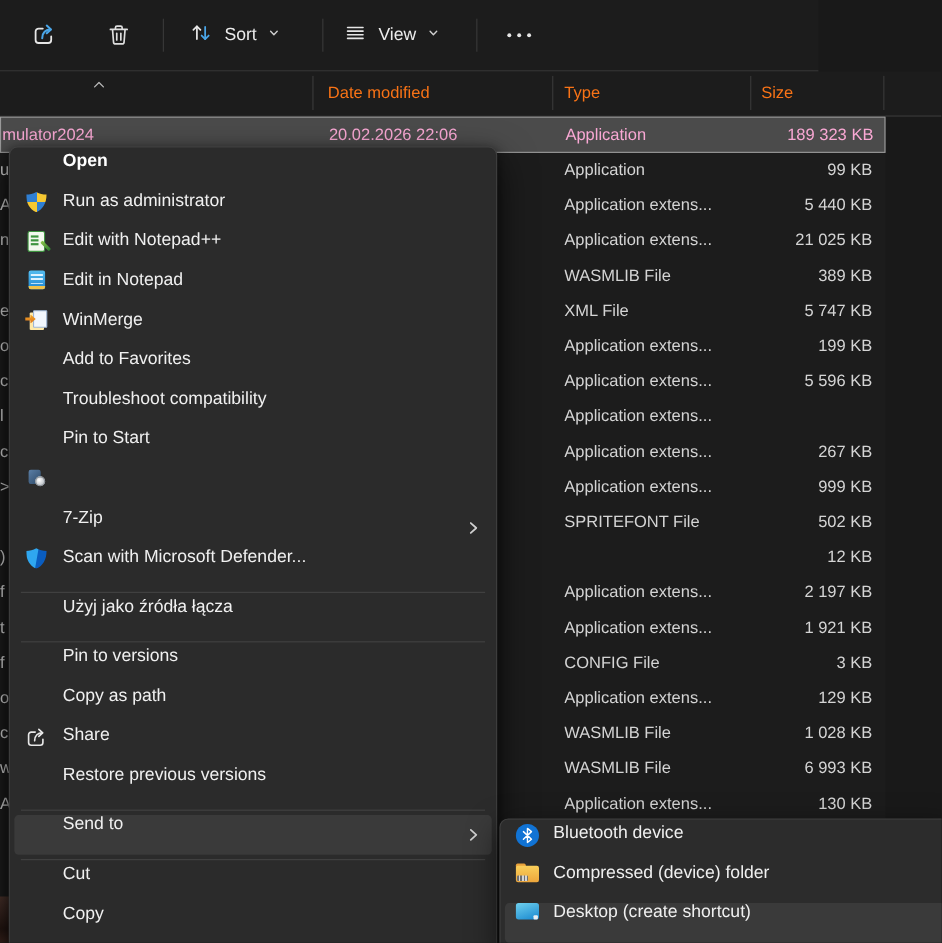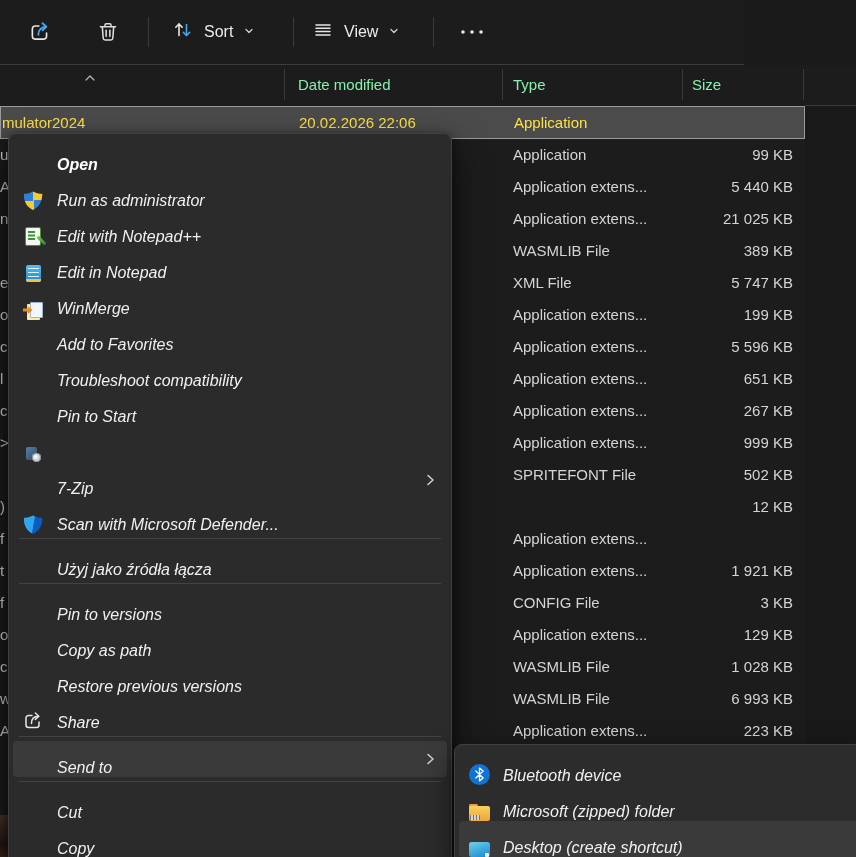--- a/index.html
+++ b/index.html
@@ -11,42 +11,42 @@
   }
   
   .toolbar{position:absolute;left:0;top:0;width:744px;height:64px;background:#1c1c1c;border-bottom:1px solid #3c3c3c;}
   .tbtn{position:absolute;top:13px;height:38px;display:flex;align-items:center;justify-content:center;border-radius:4px;cursor:default;}
   .tbtn svg{display:block}
   .tsep{position:absolute;top:17px;width:1px;height:30px;background:#3a3a3a;}
   .tgroup{position:absolute;top:13px;height:38px;display:flex;align-items:center;gap:10px;}
   .tlabel{font-size:16px;color:#ececec;}
   
   .hdr{position:absolute;left:0;top:65px;width:856px;height:40px;background:#1c1c1c;border-bottom:1px solid #3a3a3a;}
-  .hcell{position:absolute;top:0;height:40px;line-height:40px;font-size:15px;color:#86efac;}
+  .hcell{position:absolute;top:0;height:40px;line-height:40px;font-size:15px;color:#f97316;}
   .hsep{position:absolute;top:4px;height:31px;width:1px;background:#3a3a3a;}
   .hcaret{position:absolute;left:84px;top:3px;}
   
   .listbg{position:absolute;left:0;top:105px;width:805px;height:752px;background:#1c1c1c;}
   .selrow{position:absolute;left:0;top:106px;width:805px;height:33px;background:#4b4b4b;border:1px solid #9a9a9a;box-sizing:border-box;z-index:2;}
-  .selrow span{position:absolute;top:0;height:31px;line-height:31px;font-size:15px;color:#fde047;white-space:nowrap;}
+  .selrow span{position:absolute;top:0;height:31px;line-height:31px;font-size:15px;color:#f9a8d4;white-space:nowrap;}
   .frow{position:absolute;left:0;width:805px;height:32px;z-index:1;}
   .frow span{position:absolute;top:0;height:32px;line-height:32px;font-size:15px;color:#d4d4d4;white-space:nowrap;}
   .frag{left:0;width:8px;overflow:hidden;}
   .ftype{left:513px;width:165px;overflow:hidden;}
   .fsize{left:660px;width:133px;text-align:right;}
   .sname{left:1px;}
   .sdate{left:298px;}
   .stype{left:513px;}
   .ssize{left:660px;width:133px;text-align:right;}
   
   .menu{position:absolute;left:8px;top:133px;width:444px;height:734px;background:#2b2b2b;
     border:1px solid #404040;border-radius:8px 8px 0 0;box-sizing:border-box;
     box-shadow:0 14px 34px rgba(0,0,0,.62), 0 2px 10px rgba(0,0,0,.45);
     padding-top:4px;z-index:10;}
-  .mitem{height:36px;margin:0 4px;border-radius:4px;display:flex;align-items:flex-end;padding:0 12px 0 8px;position:relative;cursor:default;font-style:italic;}
+  .mitem{height:36px;margin:0 4px;border-radius:4px;display:flex;align-items:flex-start;padding:0 12px 0 8px;position:relative;cursor:default;}
   .mitem.hl{background:#3a3a3a;}
   .mi-icon{width:24px;flex:none;display:flex;align-items:center;justify-content:center;}
   .mi-label{margin-left:12px;font-size:16px;color:#f0f0f0;white-space:nowrap;}
   .mitem.bold .mi-label{font-weight:bold;color:#ffffff;}
   .mi-arrow{position:absolute;right:12px;top:50%;transform:translateY(-50%);display:flex;}
   .msep{height:1px;margin:4px 10px;background:#434343;}
   
   .submenu{position:absolute;left:454px;top:744px;width:410px;height:121px;background:#2c2c2c;
     border:1px solid #404040;border-radius:8px 0 0 0;box-sizing:border-box;
     box-shadow:0 10px 28px rgba(0,0,0,.6);padding-top:4px;z-index:20;}
@@ -173,20 +173,21 @@
   <span class="hsep" style="left:682px;"></span>
   <span class="hsep" style="left:803px;"></span>
 </div>
 
 <div class="listbg"></div>
 
 <div class="selrow">
   <span class="sname">mulator2024</span>
   <span class="sdate">20.02.2026 22:06</span>
   <span class="stype">Application</span>
+  <span class="ssize">189 323 KB</span>
 </div>
 
 <div id="file-rows">
     <div class="frow" style="top: 139px;">
       <span class="frag">u</span>
       <span class="ftype">Application</span>
       <span class="fsize">99 KB</span>
     </div>
     <div class="frow" style="top: 171px;">
       <span class="frag">A</span>
@@ -214,21 +215,20 @@
       <span class="fsize">199 KB</span>
     </div>
     <div class="frow" style="top: 331px;">
       <span class="frag">c</span>
       <span class="ftype">Application extens...</span>
       <span class="fsize">5 596 KB</span>
     </div>
     <div class="frow" style="top: 363px;">
       <span class="frag">l</span>
       <span class="ftype">Application extens...</span>
-      <span class="fsize">651 KB</span>
     </div>
     <div class="frow" style="top: 395px;">
       <span class="frag">c</span>
       <span class="ftype">Application extens...</span>
       <span class="fsize">267 KB</span>
     </div>
     <div class="frow" style="top: 427px;">
       <span class="frag">&gt;</span>
       <span class="ftype">Application extens...</span>
       <span class="fsize">999 KB</span>
@@ -238,20 +238,21 @@
       <span class="ftype">SPRITEFONT File</span>
       <span class="fsize">502 KB</span>
     </div>
     <div class="frow" style="top: 491px;">
       <span class="frag">)</span>
       <span class="fsize">12 KB</span>
     </div>
     <div class="frow" style="top: 523px;">
       <span class="frag">f</span>
       <span class="ftype">Application extens...</span>
+      <span class="fsize">2 197 KB</span>
     </div>
     <div class="frow" style="top: 555px;">
       <span class="frag">t</span>
       <span class="ftype">Application extens...</span>
       <span class="fsize">1 921 KB</span>
     </div>
     <div class="frow" style="top: 587px;">
       <span class="frag">f</span>
       <span class="ftype">CONFIG File</span>
       <span class="fsize">3 KB</span>
@@ -267,21 +268,21 @@
       <span class="fsize">1 028 KB</span>
     </div>
     <div class="frow" style="top: 683px;">
       <span class="frag">w</span>
       <span class="ftype">WASMLIB File</span>
       <span class="fsize">6 993 KB</span>
     </div>
     <div class="frow" style="top: 715px;">
       <span class="frag">A</span>
       <span class="ftype">Application extens...</span>
-      <span class="fsize">223 KB</span>
+      <span class="fsize">130 KB</span>
     </div>
   </div>
 
 <div class="menu">
   <div id="context-menu-items">
       <div class="mitem bold">
         <span class="mi-icon"></span>
         <span class="mi-label">Open</span>
       </div>
       <div class="mitem">
@@ -348,33 +349,33 @@
       <div class="msep"></div>
       <div class="mitem">
         <span class="mi-icon"></span>
         <span class="mi-label">Pin to versions</span>
       </div>
       <div class="mitem">
         <span class="mi-icon"></span>
         <span class="mi-label">Copy as path</span>
       </div>
       <div class="mitem">
-        <span class="mi-icon"></span>
-        <span class="mi-label">Restore previous versions</span>
-      </div>
-      <div class="mitem">
         <span class="mi-icon">
           <svg width="22" height="22" viewBox="0 0 22 22">
             <path d="M10 5.5 H6.5 a2.5 2.5 0 0 0 -2.5 2.5 v7 a2.5 2.5 0 0 0 2.5 2.5 h8 a2.5 2.5 0 0 0 2.5 -2.5 V12" stroke="#e8e8e8" fill="none" stroke-width="1.5" stroke-linecap="round"></path>
             <path d="M9.5 13.5 c0 -4.8 3 -7.2 7 -7.2" stroke="#e8e8e8" fill="none" stroke-width="1.5" stroke-linecap="round"></path>
             <path d="M13.3 3 L16.8 6.2 l-3.5 3.2" stroke="#e8e8e8" fill="none" stroke-width="1.5" stroke-linecap="round" stroke-linejoin="round"></path>
           </svg>
         </span>
         <span class="mi-label">Share</span>
       </div>
+      <div class="mitem">
+        <span class="mi-icon"></span>
+        <span class="mi-label">Restore previous versions</span>
+      </div>
       <div class="msep"></div>
       <div class="mitem hl">
         <span class="mi-icon"></span>
         <span class="mi-label">Send to</span>
         <span class="mi-arrow">
           <svg width="9" height="14" viewBox="0 0 9 14">
             <path d="M2 2.5 L7 7 L2 11.5" fill="none" stroke="#cfcfcf" stroke-width="1.6" stroke-linecap="round" stroke-linejoin="round"></path>
           </svg>
         </span>
       </div>
@@ -403,21 +404,21 @@
         <span class="mi-label">Bluetooth device</span>
       </div>
       <div class="mitem">
         <span class="mi-icon">
           <span class="ic-zip">
             <i class="zip-tab"></i>
             <i class="zip-body"></i>
             <i class="zip-strip"></i>
           </span>
         </span>
-        <span class="mi-label">Microsoft (zipped) folder</span>
+        <span class="mi-label">Compressed (device) folder</span>
       </div>
       <div class="mitem hl">
         <span class="mi-icon">
           <span class="ic-desktop"></span>
         </span>
         <span class="mi-label">Desktop (create shortcut)</span>
       </div>
     </div>
 </div>
 

